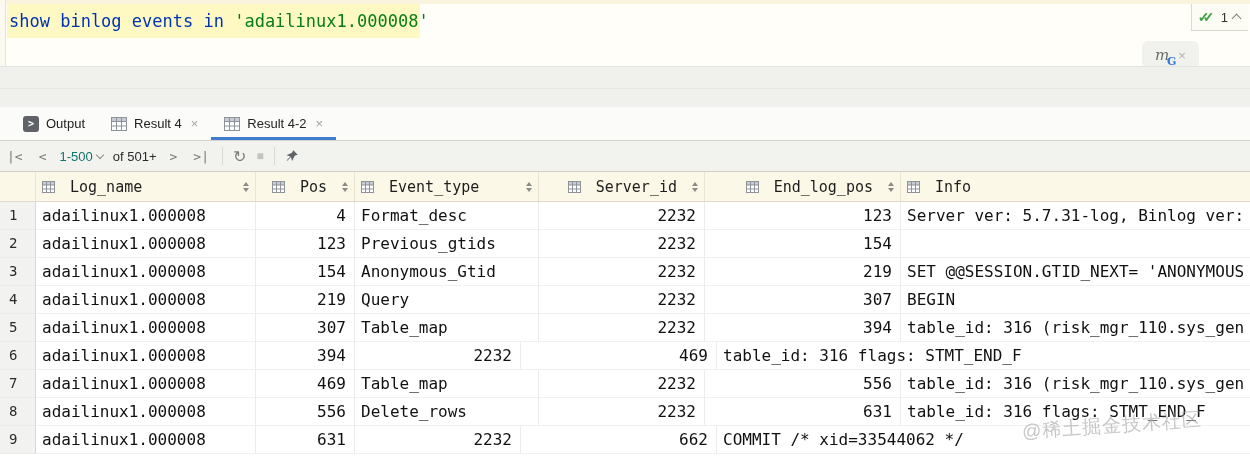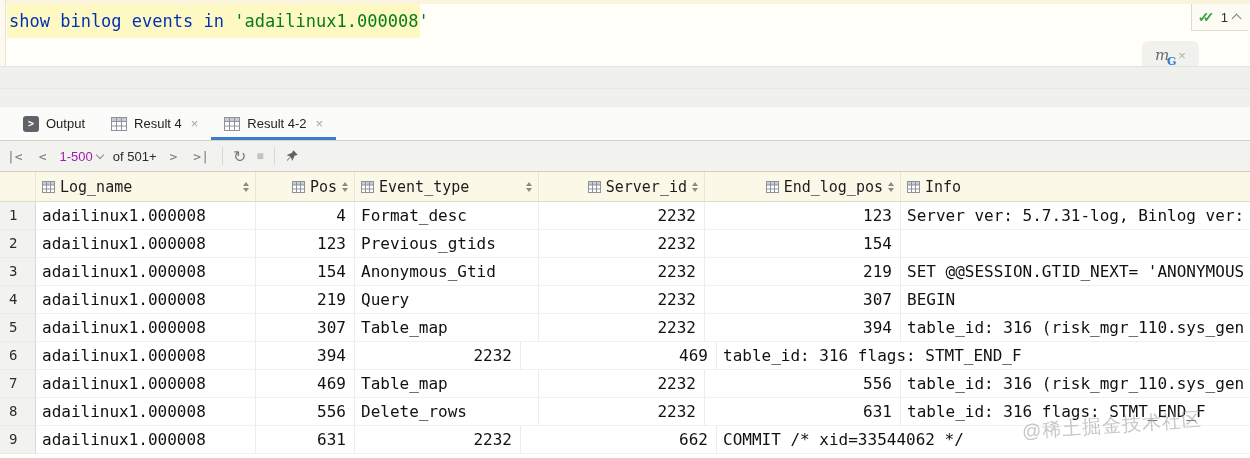--- a/index.html
+++ b/index.html
@@ -45,33 +45,33 @@
   .tab-close { color:#a4a4a0; font-size:13px; margin-left:2px; }
   .console-icon { width:16px; height:16px; background:#5f6368; border-radius:3px; color:#fff;
                   font-size:10px; font-weight:bold; display:flex; align-items:center; justify-content:center;
                   font-family:"DejaVu Sans Mono", monospace; }
 
   
   .toolbar { position:absolute; top:141px; left:0; width:1250px; height:31px; background:#f2f2ef;
              border-bottom:1px solid #cfcfcb; display:flex; align-items:center; gap:10px; padding-left:4px;
              font-size:14px; color:#7c7c7c; }
   .tbtn { font-family:"DejaVu Sans Mono", monospace; font-size:13px; color:#7c7c7c; padding:2px 3px; }
-  .pager-range { color:#a21caf; font-size:13px; display:flex; align-items:center; gap:4px;justify-content:flex-end; }
+  .pager-range { color:#0f766e; font-size:13px; display:flex; align-items:center; gap:4px;justify-content:flex-end; }
   .chev-dn { width:6px; height:6px; border-right:1.4px solid #8a8a8a; border-bottom:1.4px solid #8a8a8a;
              transform:rotate(45deg); margin-top:-3px; }
   .pager-of { color:#2b2b2b; font-size:13px; }
   .tsep { width:1px; height:18px; background:#d8d8d4; }
   .refresh-glyph { font-size:16px; color:#7c7c7c; }
   .stop-glyph { font-size:12px; color:#c3c3bf; }
 
   
   .grid { position:absolute; top:172px; left:0; width:1250px; height:286px; background:#fff;
           font-family:"DejaVu Sans Mono", monospace; }
   .hrow { display:flex; height:30px; background:#fcf8e7; border-bottom:1px solid #dedbcc; }
-  .hcell { display:flex; align-items:center; gap:5px; font-size:15px; color:#1d1d1d;
+  .hcell { display:flex; align-items:center; gap:15px; font-size:15px; color:#1d1d1d;
            border-right:1px solid #eae6d6; padding:0 6px; overflow:hidden; white-space:nowrap; }
   .hcell.right { justify-content:flex-end; }
   .hspacer { flex:1; }
   .sort { display:inline-flex; flex-direction:column; gap:2px; align-items:center; }
   .sort i { display:block; width:0; height:0; border-left:3px solid transparent; border-right:3px solid transparent; }
   .sort .up { border-bottom:4px solid #8b8b86; }
   .sort .dn { border-top:4px solid #8b8b86; }
 
   .tr { display:flex; height:28px; }
   .td { font-size:16px; line-height:27px; color:#111; border-right:1px solid #ececea;

